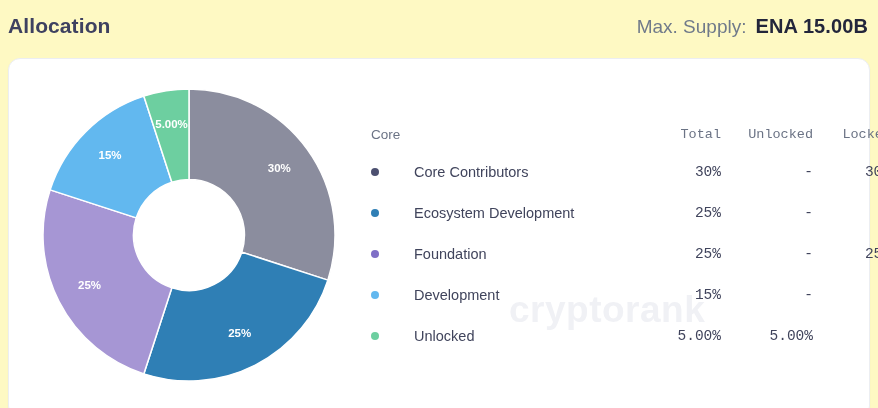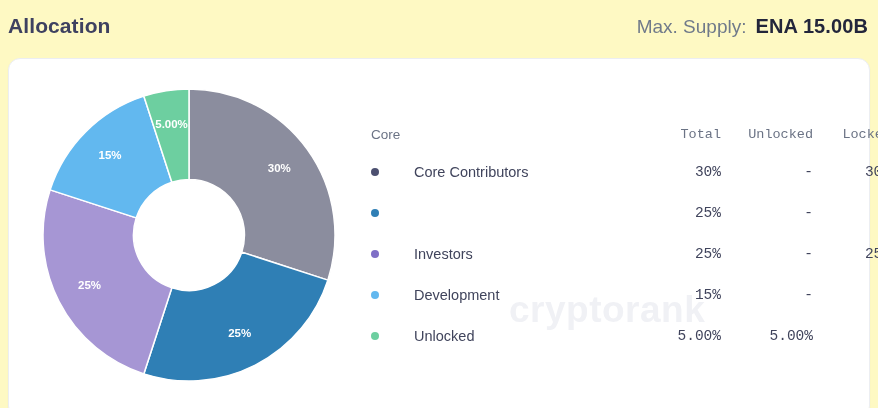--- a/index.html
+++ b/index.html
@@ -196,29 +196,30 @@
               <span class="dot" style="background: rgb(76, 80, 112);"></span>
               <span class="name-text">Core Contributors</span>
             </div>
             <div class="c-num c-total">30%</div>
             <div class="c-num c-unlocked">-</div>
             <div class="c-num c-locked">30%</div>
           </div>
           <div class="trow">
             <div class="c-name">
               <span class="dot" style="background: rgb(47, 127, 181);"></span>
+              <span class="name-text">Ecosystem Development</span>
             </div>
             <div class="c-num c-total">25%</div>
             <div class="c-num c-unlocked">-</div>
             <div class="c-num c-locked">-</div>
           </div>
           <div class="trow">
             <div class="c-name">
               <span class="dot" style="background: rgb(127, 111, 198);"></span>
-              <span class="name-text">Investors</span>
+              <span class="name-text">Foundation</span>
             </div>
             <div class="c-num c-total">25%</div>
             <div class="c-num c-unlocked">-</div>
             <div class="c-num c-locked">25%</div>
           </div>
           <div class="trow">
             <div class="c-name">
               <span class="dot" style="background: rgb(98, 184, 239);"></span>
               <span class="name-text">Development</span>
             </div>

